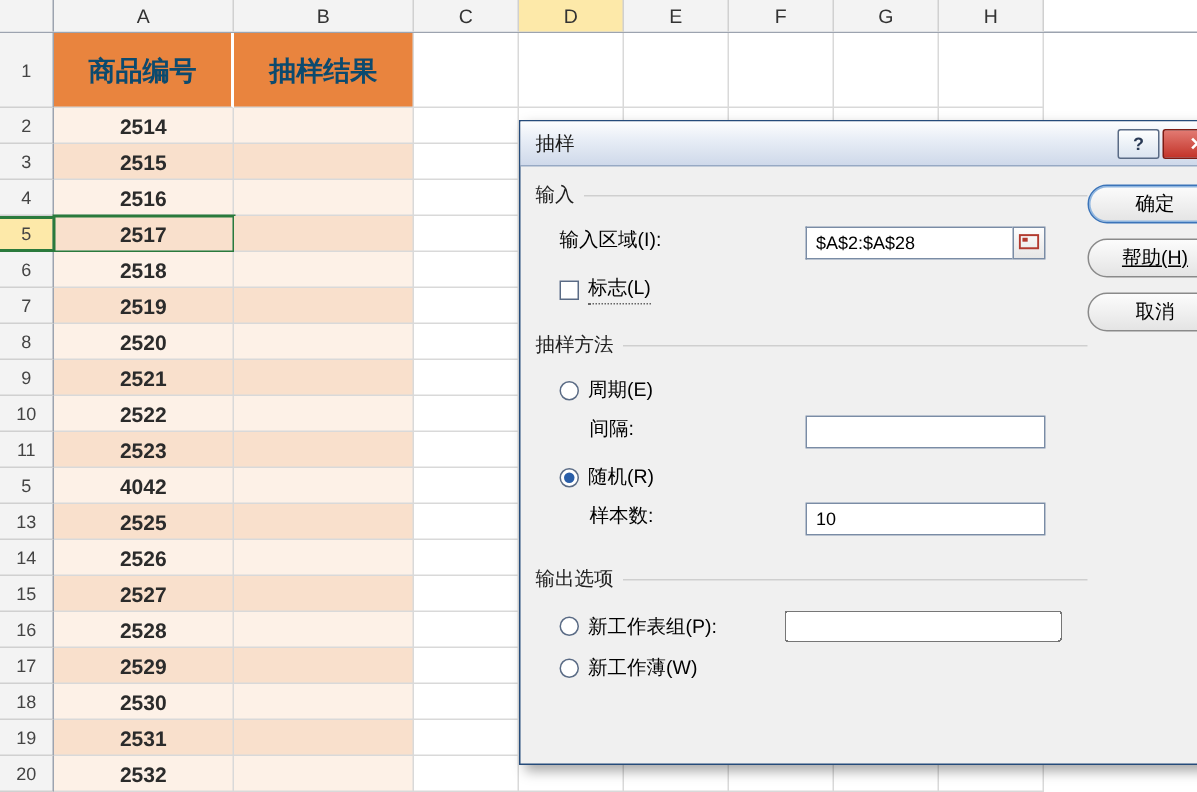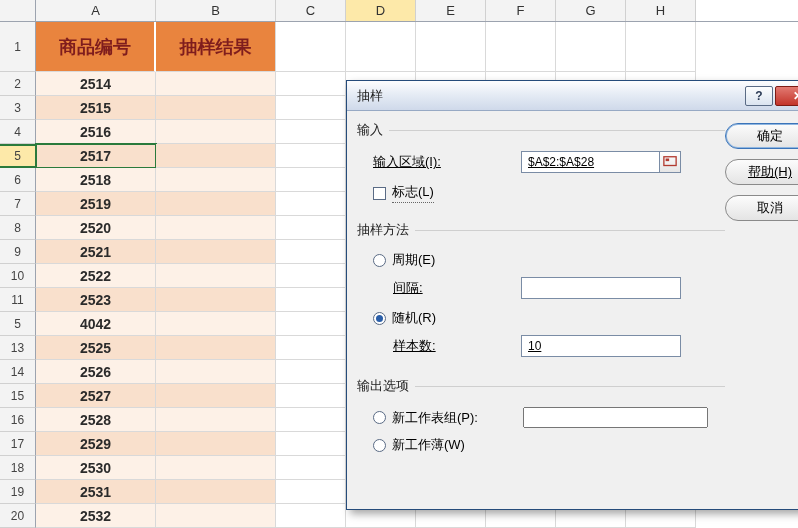--- a/index.html
+++ b/index.html
@@ -79,21 +79,21 @@
   }
   .cell.colA { width: 120px; }
   .cell.colB { width: 120px; }
   .cell.colOther { width: 70px; }
 
   .row.header-row { height: 50px; }
   .row.header-row .row-h { height: 50px; }
   .row.header-row .cell.colA,
   .row.header-row .cell.colB {
     background: #e9843e;
-    color: #7f1d1d;
+    color: #0c4a6e;
     font-size: 18px;
     font-weight: bold;
     border-right: 2px solid #fff;
   }
   .row.header-row .cell.colB { border-right: 1px solid #d9d9d9; }
 
   .row.data .cell.colA,
   .row.data .cell.colB {
     font-weight: bold;
     color: #2b2b2b;
@@ -197,24 +197,23 @@
     margin: 2px 0 14px 0;
     padding: 8px 0 0 0;
   }
   legend {
     padding: 0 6px 0 0;
     color: #222;
     font-size: 13px;
   }
   .form-row {
     display: flex;
-    align-items: center;
+    align-items: flex-start;
     padding: 4px 4px 6px 16px;
-    gap: 8px;
-    text-decoration: underline;
+    gap: 24px;
   }
   .form-row label { flex: 0 0 140px; font-size: 13px; }
   .form-row .ctrl {
     width: 160px;
     height: 22px;
     border: 1px solid #7a8ca5;
     background: #fff;
     font-size: 12px;
     padding: 0 4px;
     display: flex;

